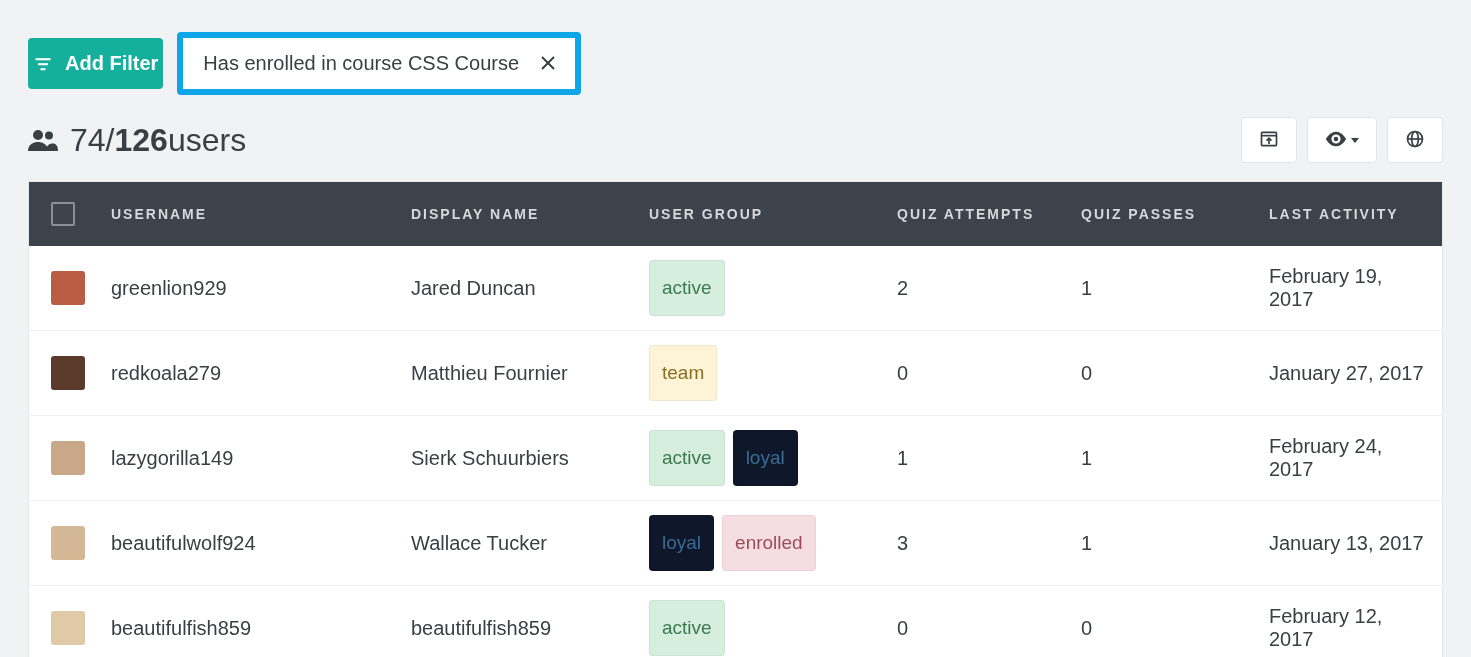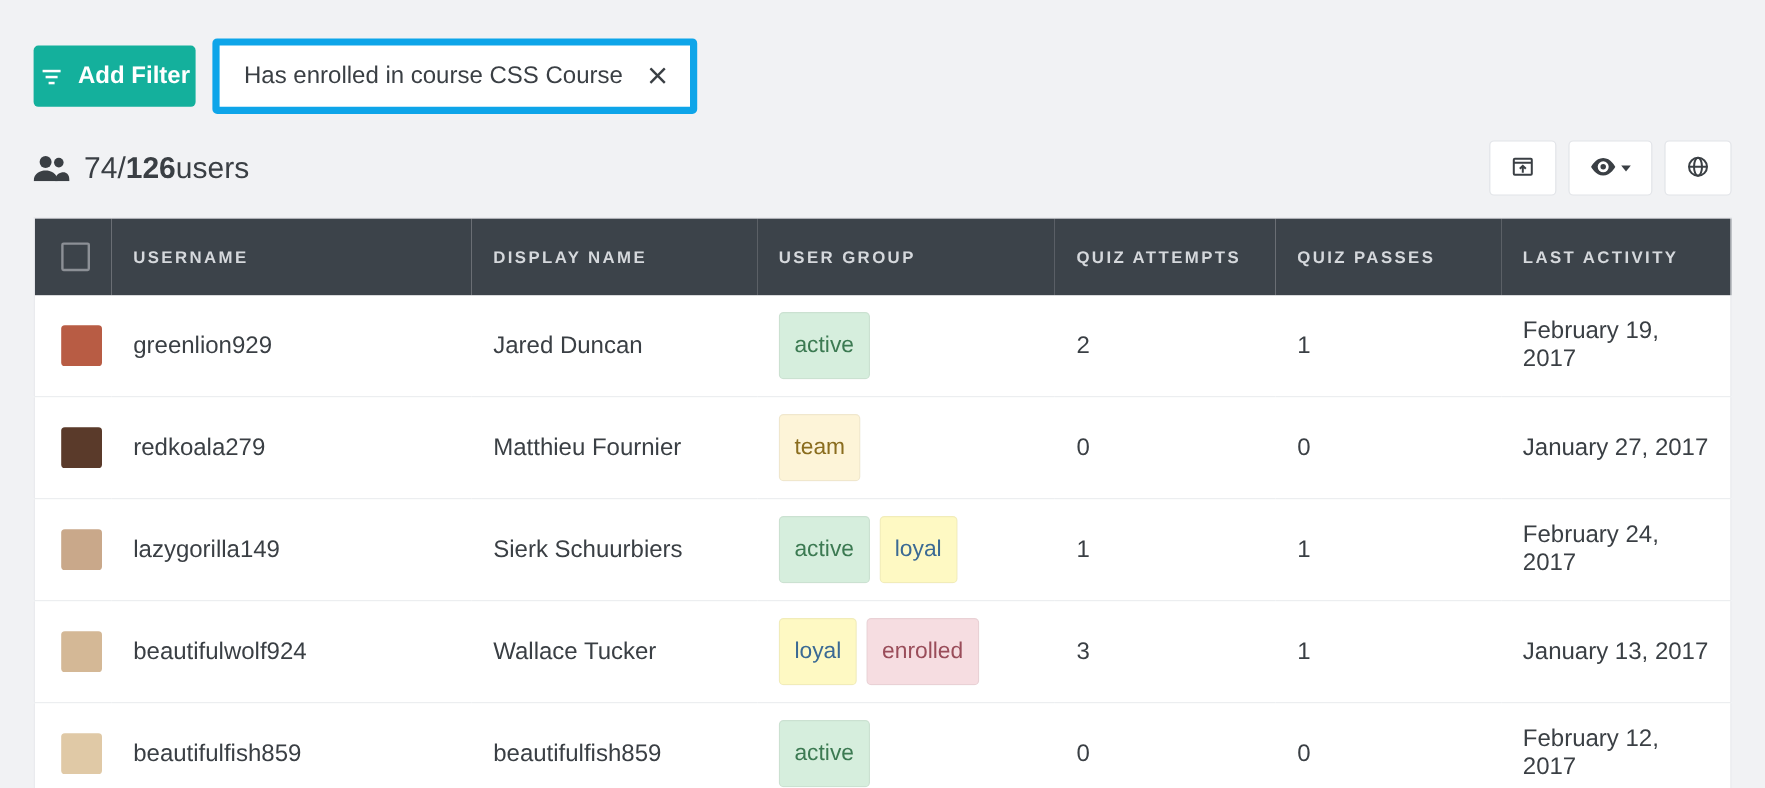--- a/index.html
+++ b/index.html
@@ -46,21 +46,21 @@
   .filter-chip .close {
     color: #3a3f44;
     font-size: 18px;
     cursor: pointer;
     line-height: 1;
   }
   .count-bar {
     display: flex;
     align-items: center;
     padding: 0 28px 18px 28px;
-    font-size: 25px;
+    font-size: 32px;
     color: #3a3f44;
   }
   .count-bar .people-icon { margin-right: 12px; display:flex; align-items:center;}
   .count-bar .bold { font-weight: 700; }
   .count-bar .spacer { flex: 1; }
   .icon-btn-group { display: flex; gap: 10px; }
   .icon-btn {
     background: #fff;
     border: 1px solid #e2e4e8;
     border-radius: 4px;
@@ -117,21 +117,21 @@
   .tag {
     display: inline-block;
     padding: 16px 12px;
     border-radius: 4px;
     font-size: 19px;
     margin-right: 8px;
     border: 1px solid rgba(0,0,0,0.05);
   }
   .tag-active  { background: #d6eedd; color: #3c7a52; }
   .tag-team    { background: #fdf4d8; color: #8a6d1f; }
-  .tag-loyal   { background: #fef9c3; color: #3b6a94; }
+  .tag-loyal   { background: #0f172a; color: #3b6a94; }
   .tag-lead    { background: #e8def5; color: #6c559b; }
   .tag-partner { background: #f6dde1; color: #9a4d5a; }
 </style>
 </head>
 <body>
 
 <div class="top-bar">
   <button class="add-filter-btn">
     <span class="icon">
       <svg width="20" height="20" viewBox="0 0 24 24" fill="#fff">

